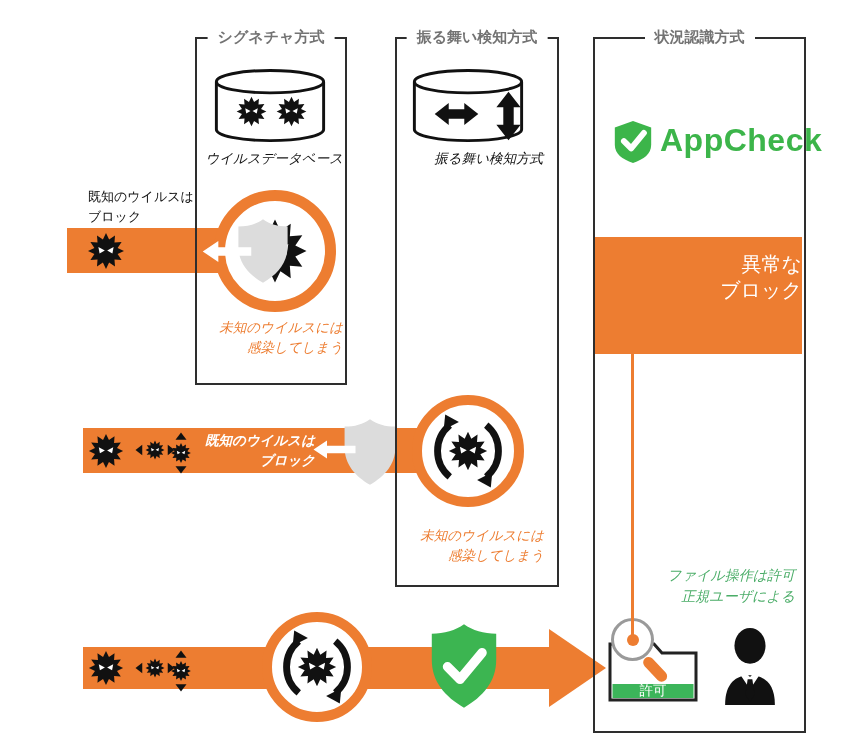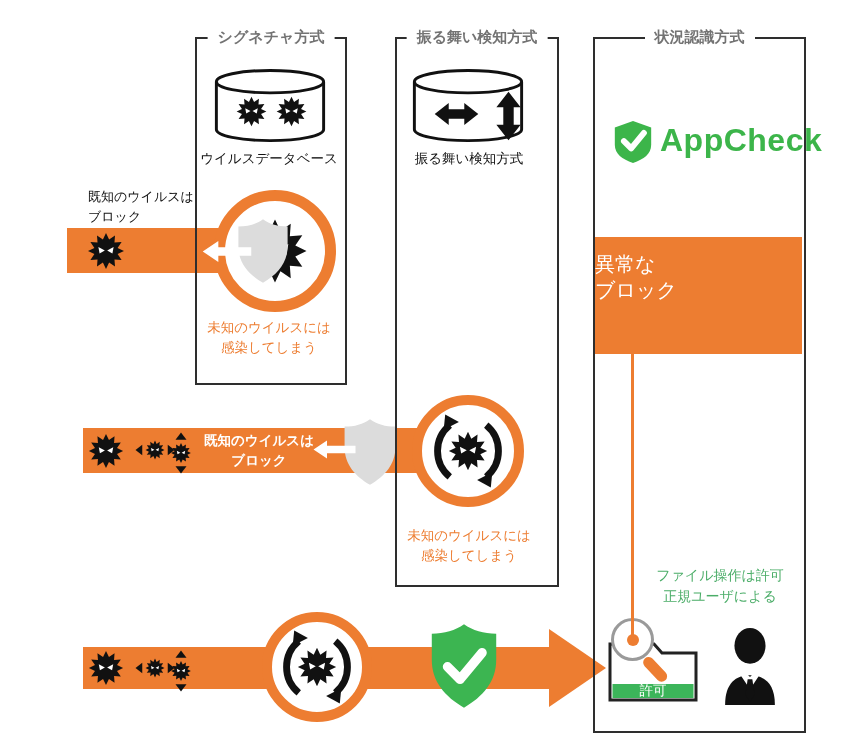--- a/index.html
+++ b/index.html
@@ -26,39 +26,39 @@
               border-left:57px solid #ED7D31;}
 
   
   .ring{position:absolute;background:#fff;border-radius:50%;box-sizing:border-box;z-index:2;}
   .ring1{left:214px;top:190px;width:122px;height:122px;border:11px solid #ED7D31;}
   .ring2{left:412px;top:395px;width:112px;height:112px;border:10px solid #ED7D31;}
   .ring3{left:262px;top:612px;width:110px;height:110px;border:10px solid #ED7D31;}
 
   
   .txt{position:absolute;}
-  .center{text-align:center;}
+  .center{text-align:right;font-style:italic;}
   .line{display:block;}
   .lbl-db{font-size:13.5px;color:#111;}
   .sig-db{left:195px;top:150px;width:148px;}
   .beh-db{left:395px;top:150px;width:148px;}
   .row1-label{left:88px;top:187px;width:140px;font-size:13px;line-height:20px;color:#111;z-index:4;}
   .band-text{left:203px;top:431px;width:112px;font-size:13.5px;line-height:20px;color:#fff;
              font-weight:600;z-index:4;}
   .caption-orange{font-size:13.5px;line-height:19.5px;color:#ED7D31;z-index:4;}
   .cap1{left:195px;top:318px;width:148px;}
   .cap2{left:394px;top:526px;width:150px;}
   .caption-green{left:645px;top:565px;width:150px;font-size:14px;line-height:21px;color:#4BAD68;z-index:4;}
 
   
   .app-logo-icon{left:613px;top:119px;width:40px;height:46px;z-index:3;}
   .app-logo-text{left:660px;top:122px;font-size:32px;font-weight:600;color:#3CB54A;
                  letter-spacing:0.5px;z-index:3;}
   .orange-block{left:595px;top:237px;width:207px;height:117px;background:#ED7D31;z-index:3;}
-  .orange-block-text{padding-top:14px;font-size:20px;line-height:26px;color:#fff;text-align:left;}
+  .orange-block-text{padding-top:14px;font-size:20px;line-height:26px;color:#fff;text-align:right;}
   .vline{left:631px;top:354px;width:3px;height:287px;background:#ED7D31;z-index:4;}
 
   
   .mag-lens{left:611px;top:618px;width:43px;height:43px;border:3.5px solid #9a9a9a;border-radius:50%;
             background:#fff;box-sizing:border-box;z-index:3;}
   .mag-dot{left:627px;top:634px;width:12px;height:12px;border-radius:50%;background:#ED7D31;z-index:5;}
   .mag-handle{left:644px;top:656px;width:30px;height:11px;border-radius:6px;background:#ED7D31;
               transform:rotate(47deg);transform-origin:4px 5px;z-index:3;}
 
   

